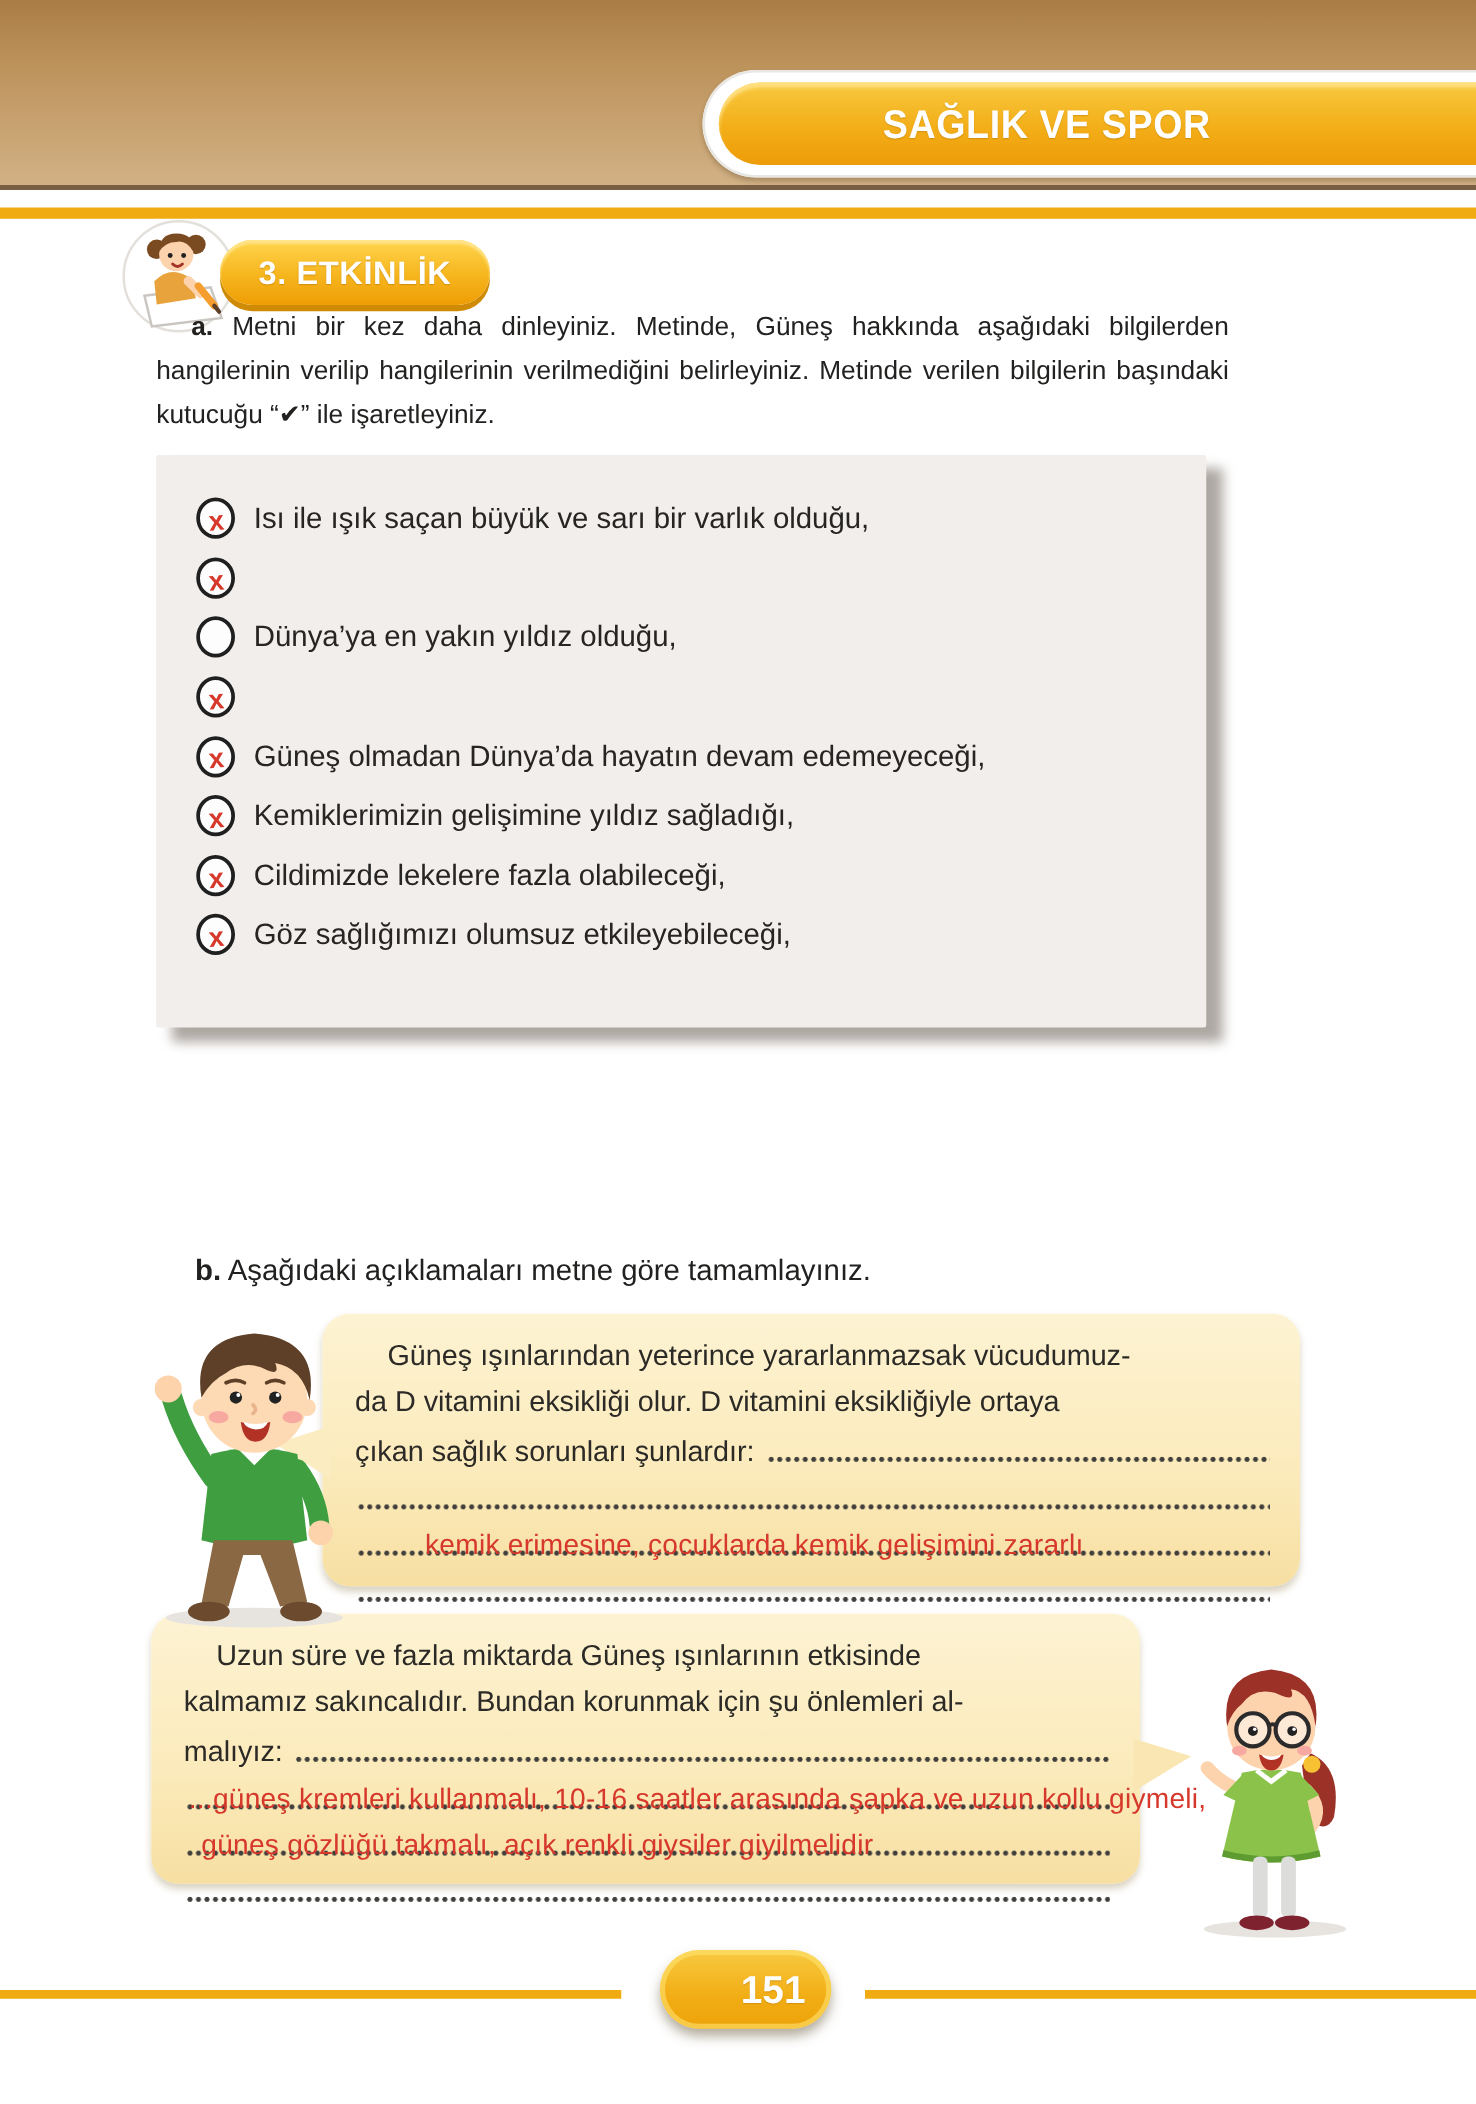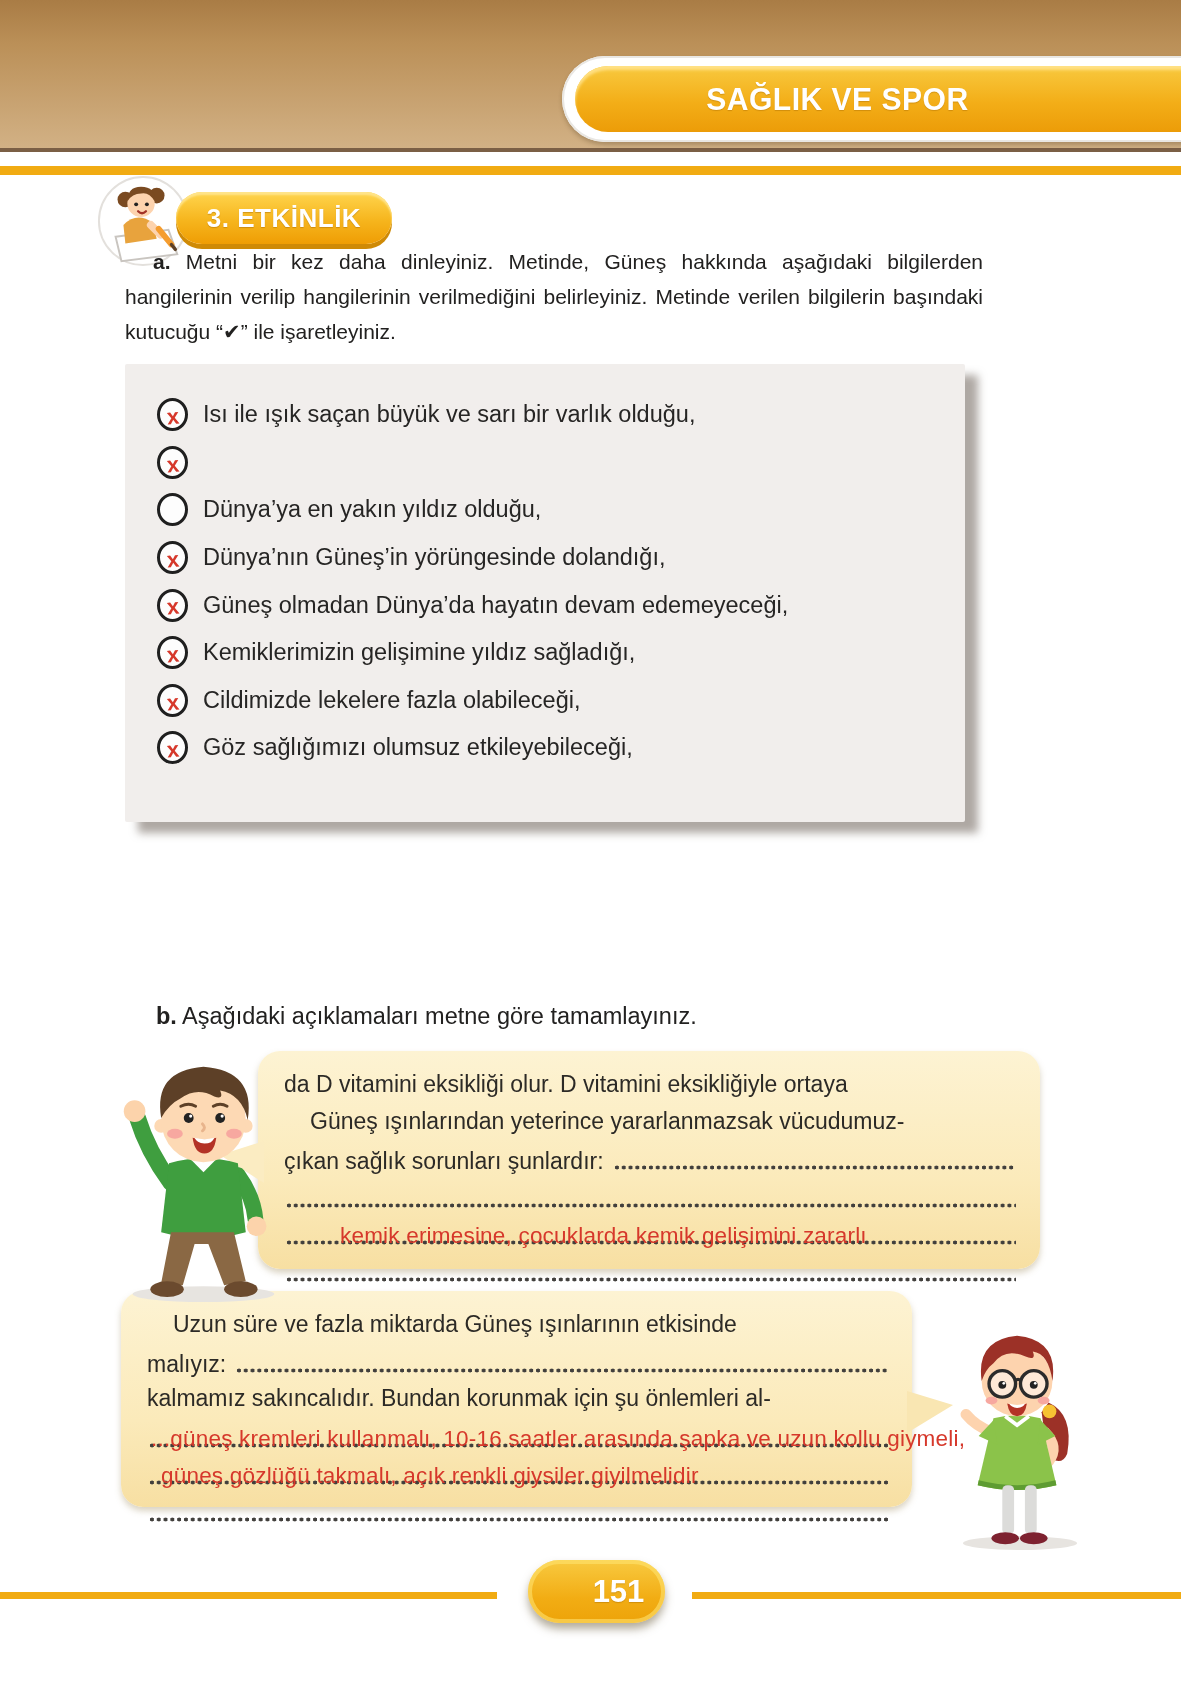--- a/index.html
+++ b/index.html
@@ -146,21 +146,20 @@
     <div class="chk-row">
       <span class="chk-circle">
           <span class="chk-mark"></span>
         </span>
       <span class="chk-text">Dünya’ya en yakın yıldız olduğu,</span>
     </div>
     <div class="chk-row">
       <span class="chk-circle">
           <span class="chk-mark">x</span>
         </span>
-      <span class="chk-text">Dünya’nın Güneş’in yörüngesinde dolandığı,</span>
     </div>
     <div class="chk-row">
       <span class="chk-circle">
           <span class="chk-mark">x</span>
         </span>
       <span class="chk-text">Güneş olmadan Dünya’da hayatın devam edemeyeceği,</span>
     </div>
     <div class="chk-row">
       <span class="chk-circle">
           <span class="chk-mark">x</span>
@@ -208,41 +207,41 @@
       <ellipse cx="66" cy="78" rx="8" ry="5" fill="#f7a8a0"></ellipse>
       <ellipse cx="126" cy="78" rx="8" ry="5" fill="#f7a8a0"></ellipse>
       <path d="M94 68 q 4 4 0 7" stroke="#e8b48c" stroke-width="3" fill="none" stroke-linecap="round"></path>
       <path d="M84 82 Q 96 86 108 82 Q 106 98 96 98 Q 86 98 84 82 Z" fill="#b33226"></path>
       <path d="M86 82 Q 96 85 106 82 Q 104 88 96 88 Q 88 87 86 82 Z" fill="#ffffff"></path>
     </svg>
   </div>
 
   <div class="bubble bubble1">
     <div class="tail-left"></div>
+    <div class="bl indent">Güneş ışınlarından yeterince yararlanmazsak vücudumuz-</div>
     <div class="bl">da D vitamini eksikliği olur. D vitamini eksikliğiyle ortaya</div>
-    <div class="bl indent">Güneş ışınlarından yeterince yararlanmazsak vücudumuz-</div>
     <div class="bl flexline">
       <span>çıkan sağlık sorunları şunlardır:</span>
       <span class="leader"></span>
     </div>
     <div class="dotrow"></div>
     <div class="dotrow">
       <span class="handwrite hw1">kemik erimesine, çocuklarda kemik gelişimini zararlı</span>
     </div>
     <div class="dotrow"></div>
   </div>
 
   <div class="bubble bubble2">
     <div class="tail-right"></div>
     <div class="bl indent">Uzun süre ve fazla miktarda Güneş ışınlarının etkisinde</div>
+    <div class="bl">kalmamız sakıncalıdır. Bundan korunmak için şu önlemleri al-</div>
     <div class="bl flexline">
       <span>malıyız:</span>
       <span class="leader"></span>
     </div>
-    <div class="bl">kalmamız sakıncalıdır. Bundan korunmak için şu önlemleri al-</div>
     <div class="dotrow">
       <span class="handwrite hw2">...güneş kremleri kullanmalı, 10-16 saatler arasında şapka ve uzun kollu giymeli,</span>
     </div>
     <div class="dotrow">
       <span class="handwrite hw3">güneş gözlüğü takmalı, açık renkli giysiler giyilmelidir</span>
     </div>
     <div class="dotrow"></div>
   </div>
 
   <div class="girl-illu">

